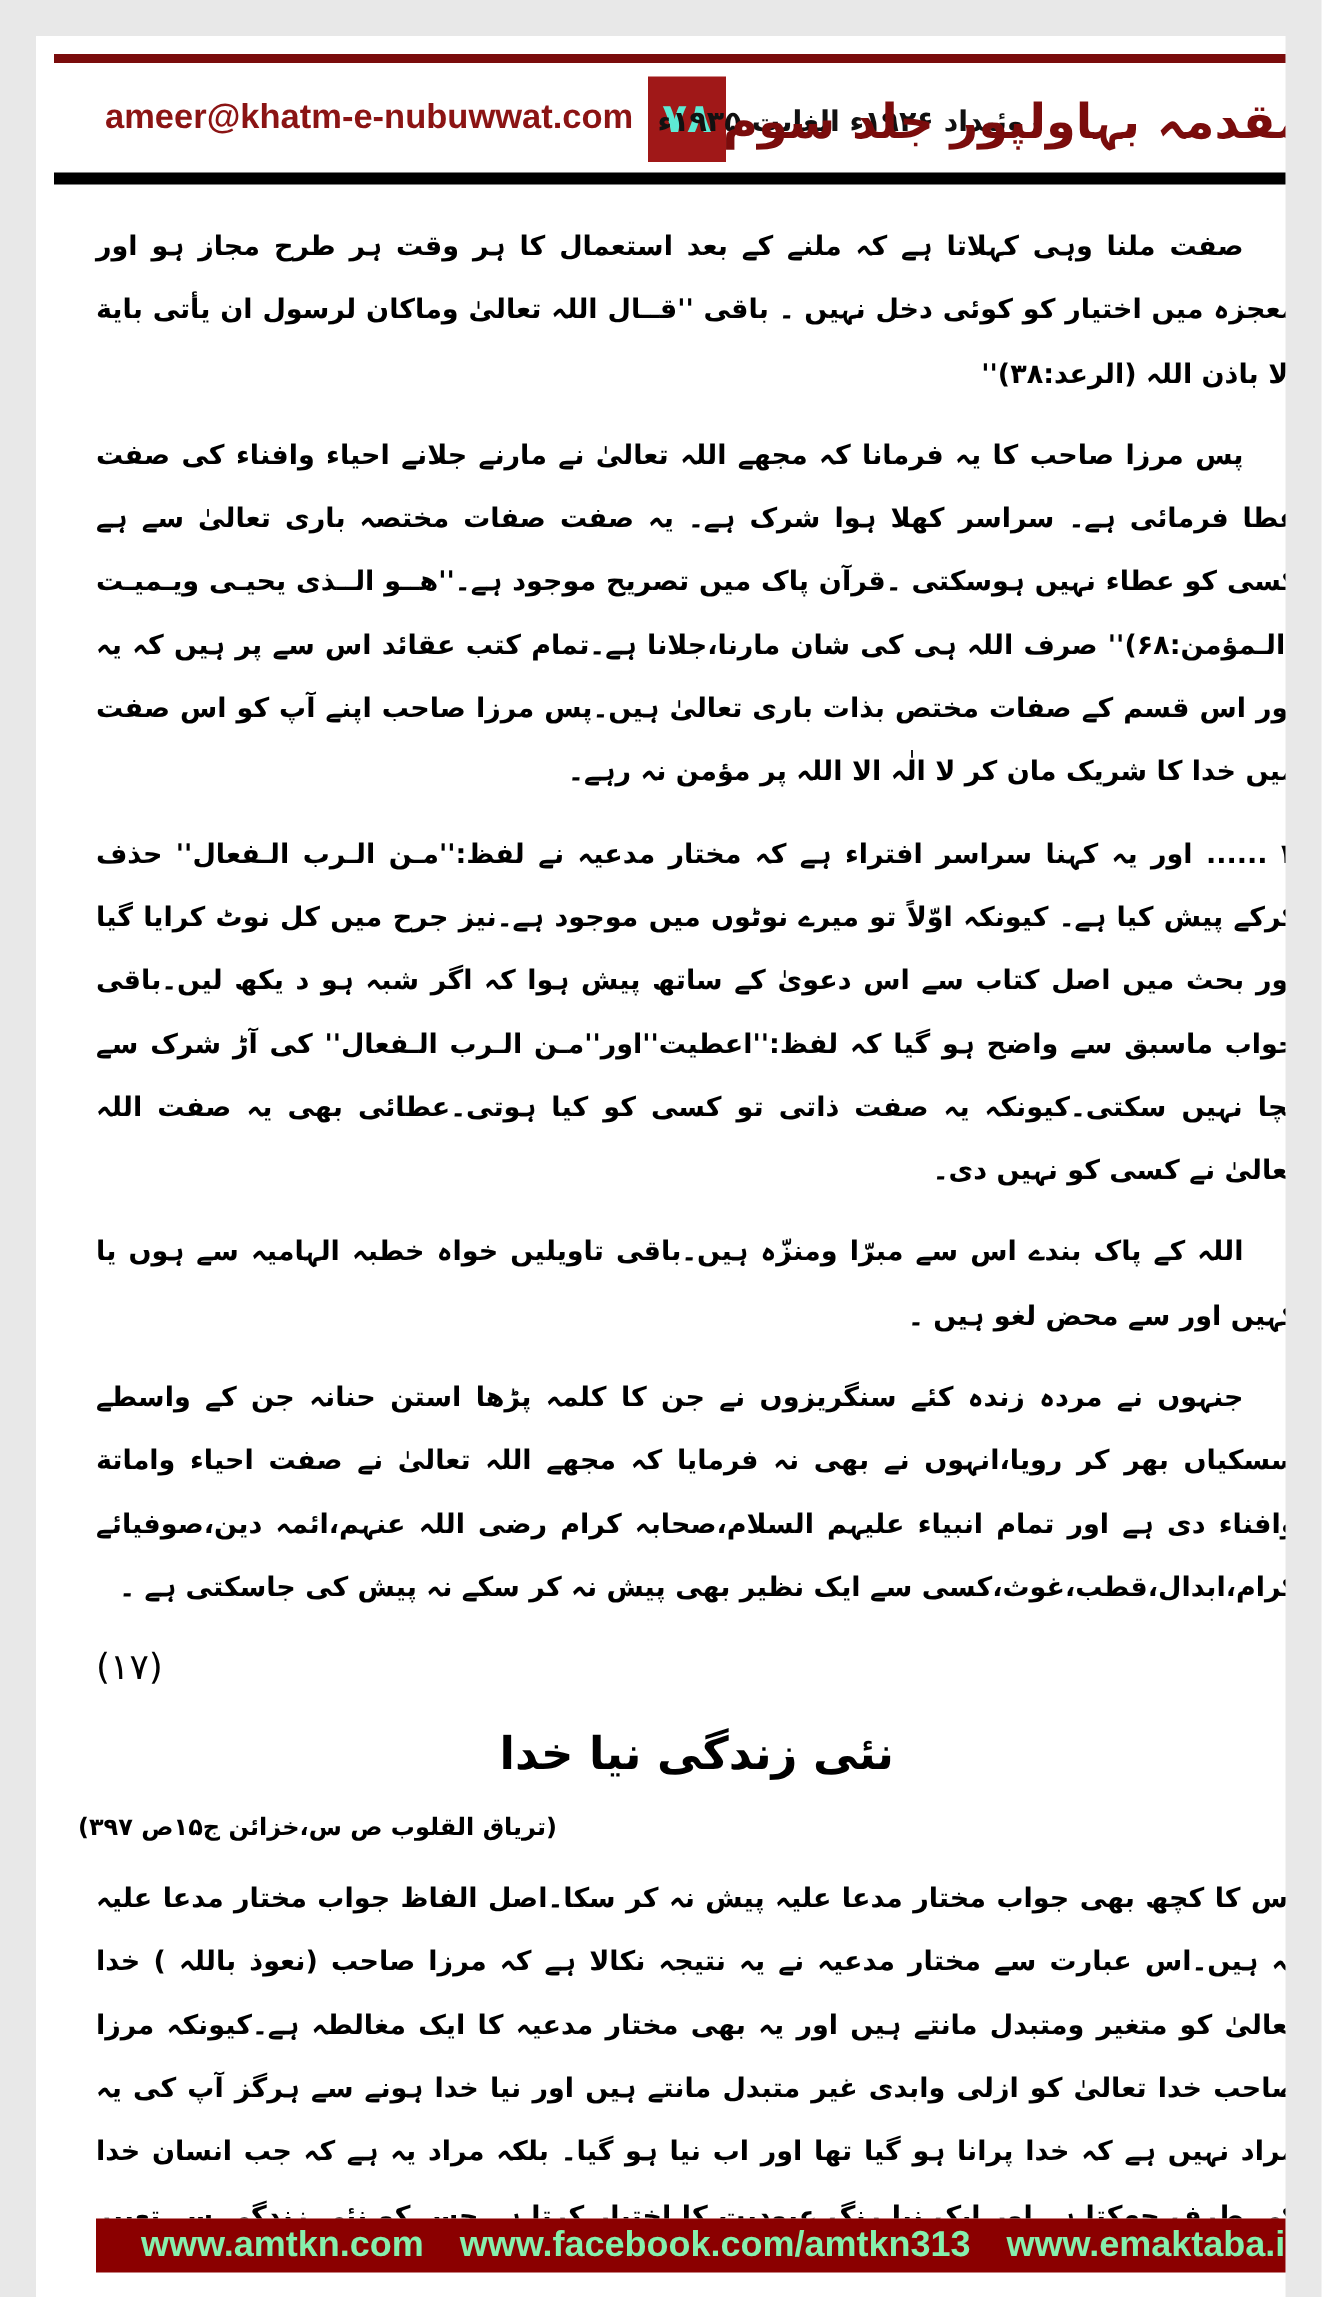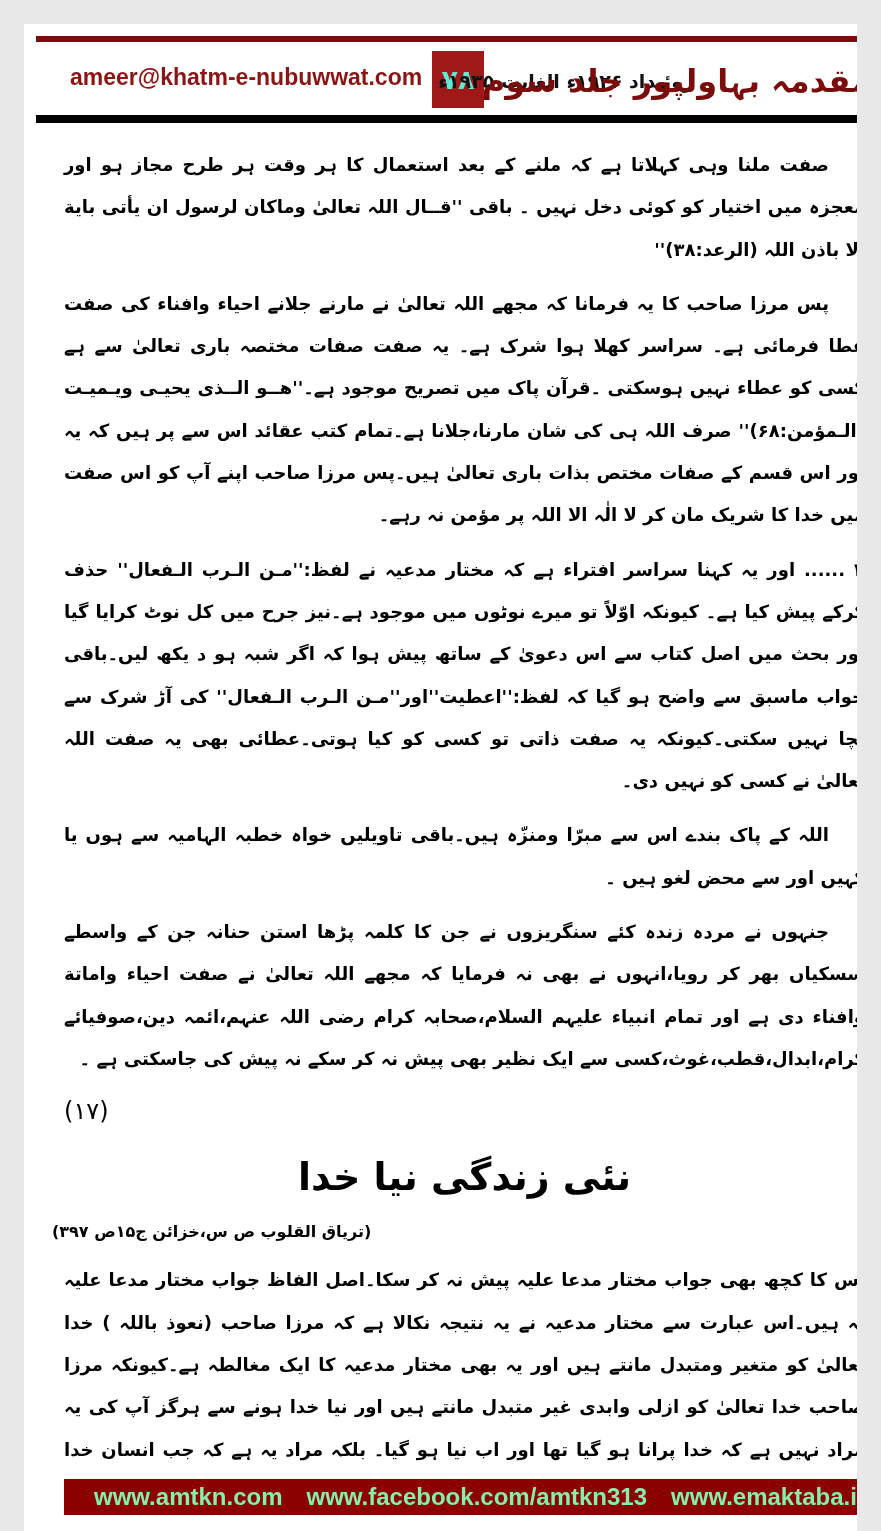--- a/index.html
+++ b/index.html
@@ -54,21 +54,21 @@
     line-height:2.35;
     overflow:hidden;
   }
   .body-text p { text-align:justify; }
   .body-text p.indent { text-indent:36px; }
   .section-number {
     text-align:left; font-size:24px; font-weight:normal;
     margin-top:10px; line-height:1.6;
   }
   .section-title {
-    text-align:center; font-size:38px; font-weight:bold;
+    text-align:center; font-size:30px; font-weight:bold;
     line-height:1.8; margin-bottom:6px;
   }
   .citation {
     text-align:left; direction:rtl;
     font-size:16px; font-weight:bold; line-height:1.9;
     margin:2px 0 8px 0;
   }
   .footer-bar {
     position:absolute; left:28px; right:28px; bottom:28px; height:36px;
     background:#8b0000;

